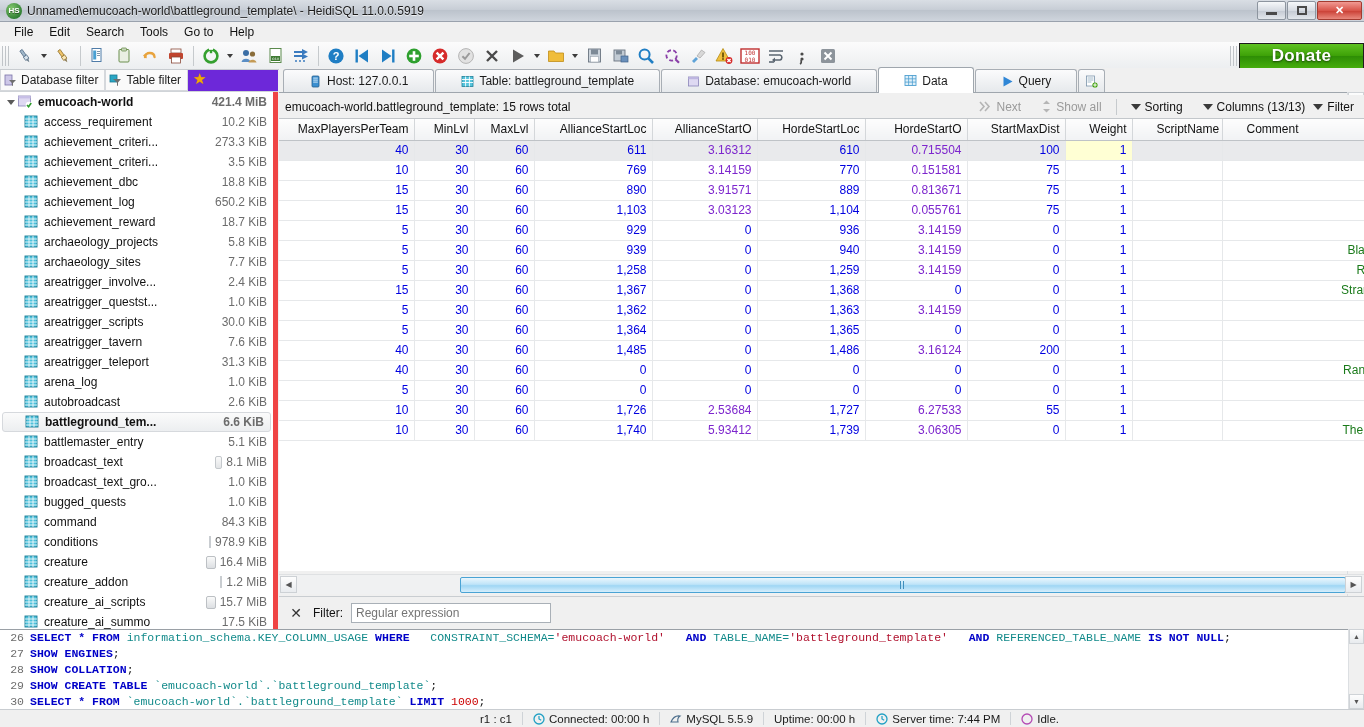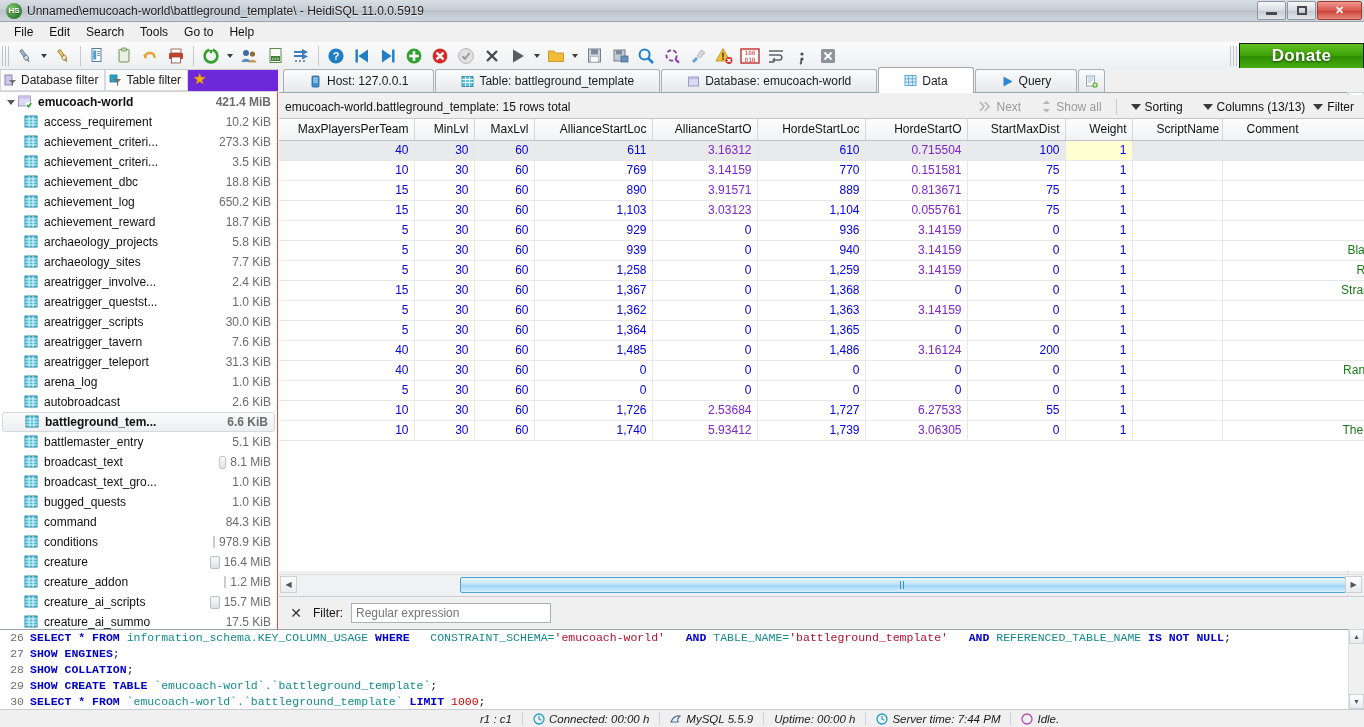--- a/index.html
+++ b/index.html
@@ -121,21 +121,21 @@
   }
   .tab.active {
     height: 26px; background: #fff; border-color: #9fa6ad;
     position: relative; z-index: 3; margin-bottom: -1px;
   }
   .tabicon { width: 13px; height: 13px; flex: none; }
 
   
   #sidebar {
     position: absolute; left: 0; top: 92px; width: 278px; height: 564px;
-    background: #fff; border-right: 1px solid #ef4444;
+    background: #fff; border-right: 5px solid #ef4444;
     overflow: hidden;
   }
   .treerow {
     position: relative; height: 20px; display: flex; align-items: center;
     font-size: 12px; color: #111; padding-left: 10px;
   }
   .treerow.root { padding-left: 6px; font-weight: bold; }
   .treerow.selected {
     background: linear-gradient(to bottom,#fbfbfb,#eceef0);
     border: 1px solid #d6d9dd; border-radius: 3px;
@@ -261,21 +261,21 @@
     position:absolute; right:0; top:629px; width:16px; height:80px;
     background:#f0f0f0; border-left:1px solid #dcdfe2;
   }
   #logscroll .a { height:15px; display:flex;align-items:center;justify-content:center;font-size:7px;color:#555;
     background:linear-gradient(to bottom,#fdfdfd,#e8ebee); border:1px solid #cfd3d7;}
 
   
   #statusbar {
     position: absolute; left: 0; top: 709px; width: 1364px; height: 18px;
     background: #f0f0f0; border-top: 1px solid #c9cdd1;
-    display: flex; align-items: center; font-size: 11.5px; color: #1a1a1a; font-style: italic;
+    display: flex; align-items: center; font-size: 11.5px; color: #1a1a1a;
   }
   .sbcell { display: flex; align-items: center; gap: 4px; padding: 0 10px; white-space: nowrap; }
   .sbsep { width: 1px; height: 13px; background: #cfd3d7; }
 </style>
 </head>
 <body>
 
 <div id="titlebar">
   <div class="tb-icon">HS</div>
   <div class="tb-text">Unnamed\emucoach-world\battleground_template\ - HeidiSQL 11.0.0.5919</div>

